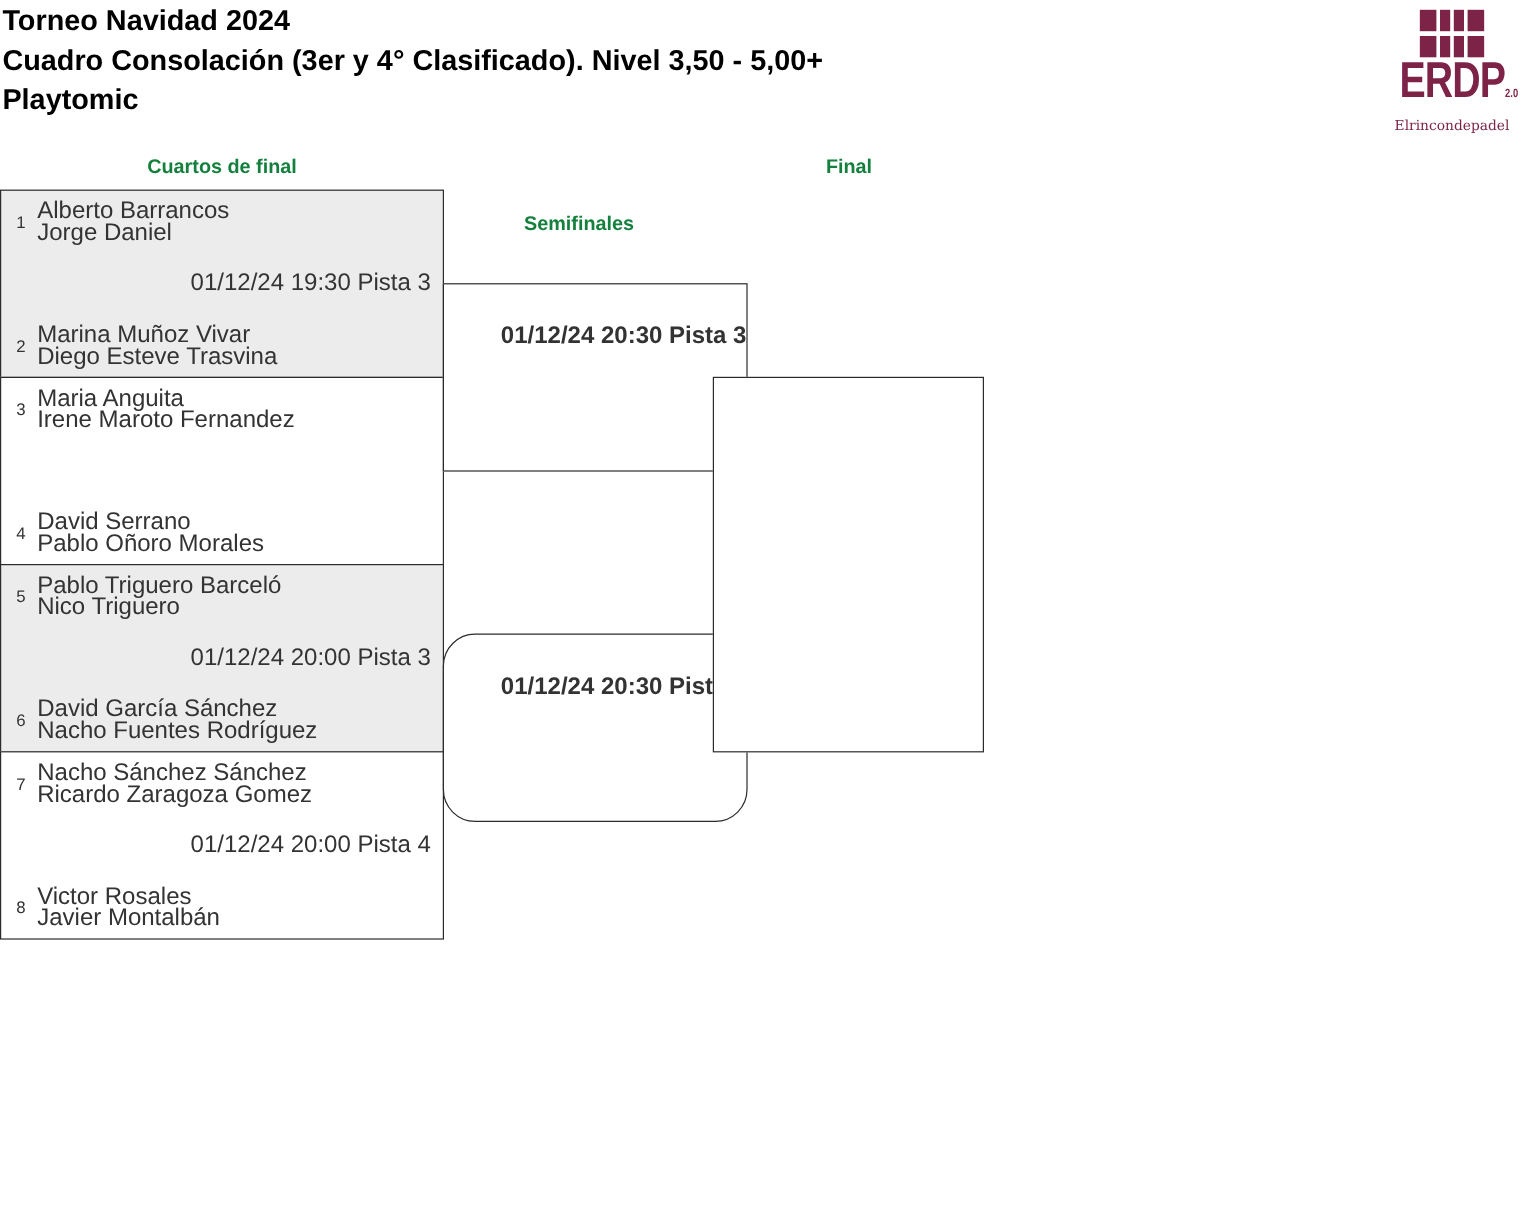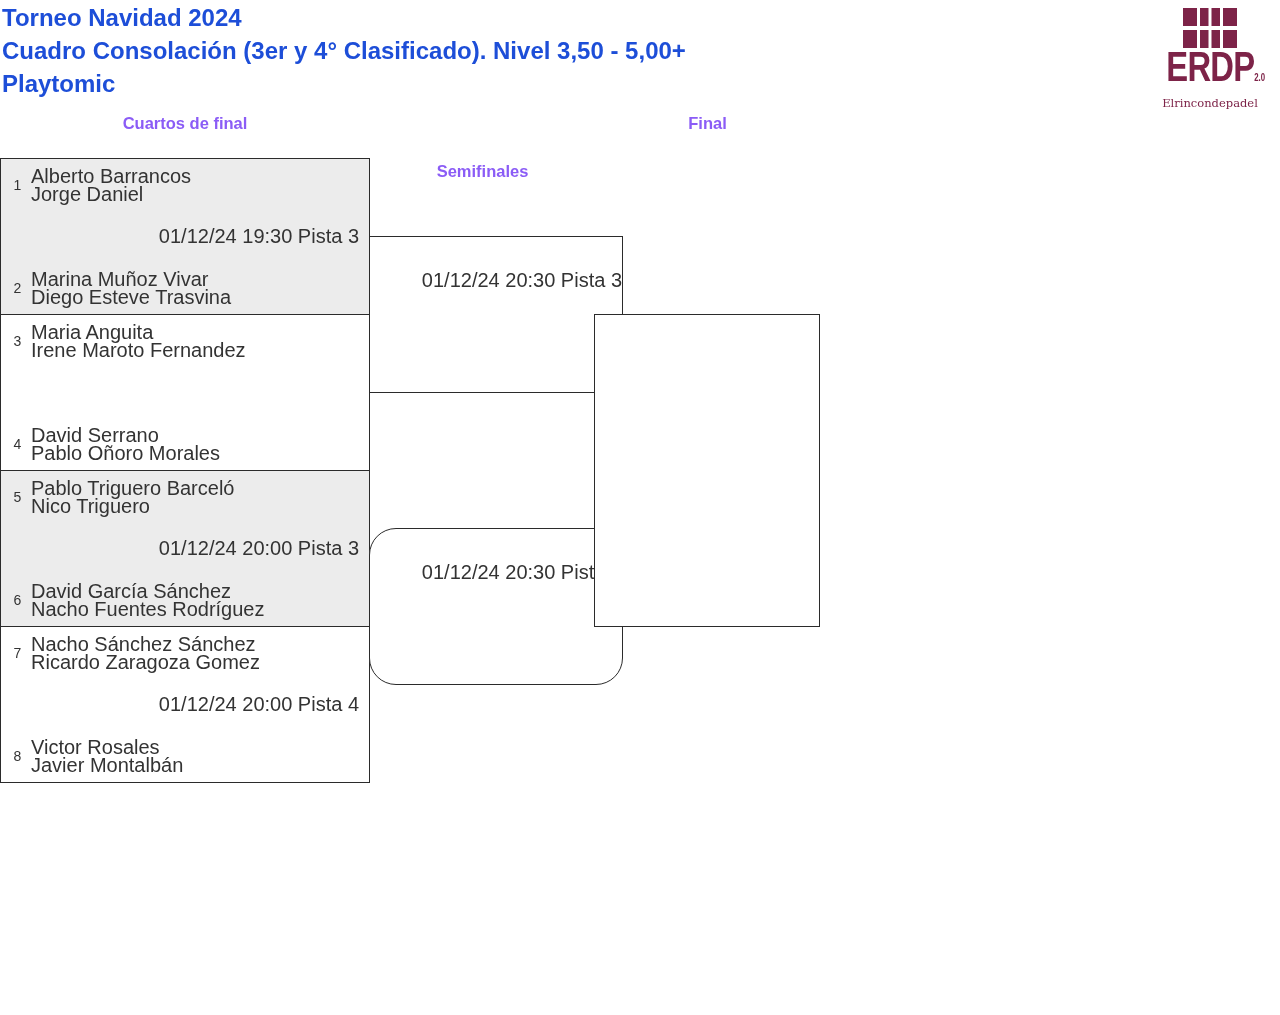--- a/index.html
+++ b/index.html
@@ -13,41 +13,41 @@
   body{
     width:1280px;height:1015px;background:#ffffff;
     font-family:"Liberation Sans","DejaVu Sans",sans-serif;
     overflow:hidden;
   }
   .page{position:relative;width:1280px;height:1015px;background:#fff;}
 
   
   .titles{
     position:absolute;left:2px;top:1px;
-    font-size:24px;font-weight:700;line-height:33px;color:#1d4ed8;
+    font-size:24px;font-weight:700;line-height:33px;color:#000000;
   }
   .logo{
     position:absolute;top:8px;right:14px;width:112px;
     text-align:center;color:var(--brand);
   }
   .court-icon{display:block;margin:0 auto;width:54px;height:40px;color:var(--brand);}
   .logo-acronym{
     font-size:42px;font-weight:800;line-height:38px;letter-spacing:-1px;
     transform:scaleX(.78);transform-origin:50% 50%;white-space:nowrap;
   }
   .logo-version{font-size:10px;font-weight:700;letter-spacing:0;}
   .logo-name{
     font-family:"DejaVu Serif","Liberation Serif",serif;
     font-size:11.5px;line-height:13px;margin-top:0;
   }
 
   
   .round-header{
-    position:absolute;top:112px;height:22px;line-height:22px;
-    text-align:center;font-size:16.5px;font-weight:600;color:#8b5cf6;
+    position:absolute;top:128px;height:22px;line-height:22px;
+    text-align:center;font-size:16.5px;font-weight:600;color:#15803d;
   }
   .col-qf{left:0;width:370px;}
   .col-sf{left:370px;width:225px;margin-top:48px;}
   .col-final{left:595px;width:225px;}
 
   
   .match-box{
     position:absolute;left:0;width:370px;height:157px;
     border:1px solid var(--line);background:#fff;
     display:flex;flex-direction:column;justify-content:space-between;
@@ -57,21 +57,21 @@
   .qf1{top:158px;} .qf2{top:314px;} .qf3{top:470px;} .qf4{top:626px;}
 
   .team-row{display:flex;align-items:center;gap:7px;}
   .seed{flex:0 0 13px;width:13px;text-align:center;font-size:14px;color:var(--ink);}
   .players{font-size:20px;line-height:18px;color:var(--ink);}
   .player{display:block;white-space:nowrap;}
   .match-datetime{width:100%;text-align:right;font-size:20px;color:var(--ink);}
 
   .sf-box{
     position:absolute;left:369px;width:254px;height:157px;
-    border:1px solid var(--line);background:#fff;
+    border:1px solid var(--line);background:#fff;font-weight:bold;
   }
   .sf1{top:236px;} .sf2{top:528px;border-radius:27px;}
   .sf-datetime{margin-top:32px;}
 
   .final-box{
     position:absolute;left:594px;top:314px;width:226px;height:313px;
     border:1px solid var(--line);background:#fff;
   }
 </style>
 </head>

